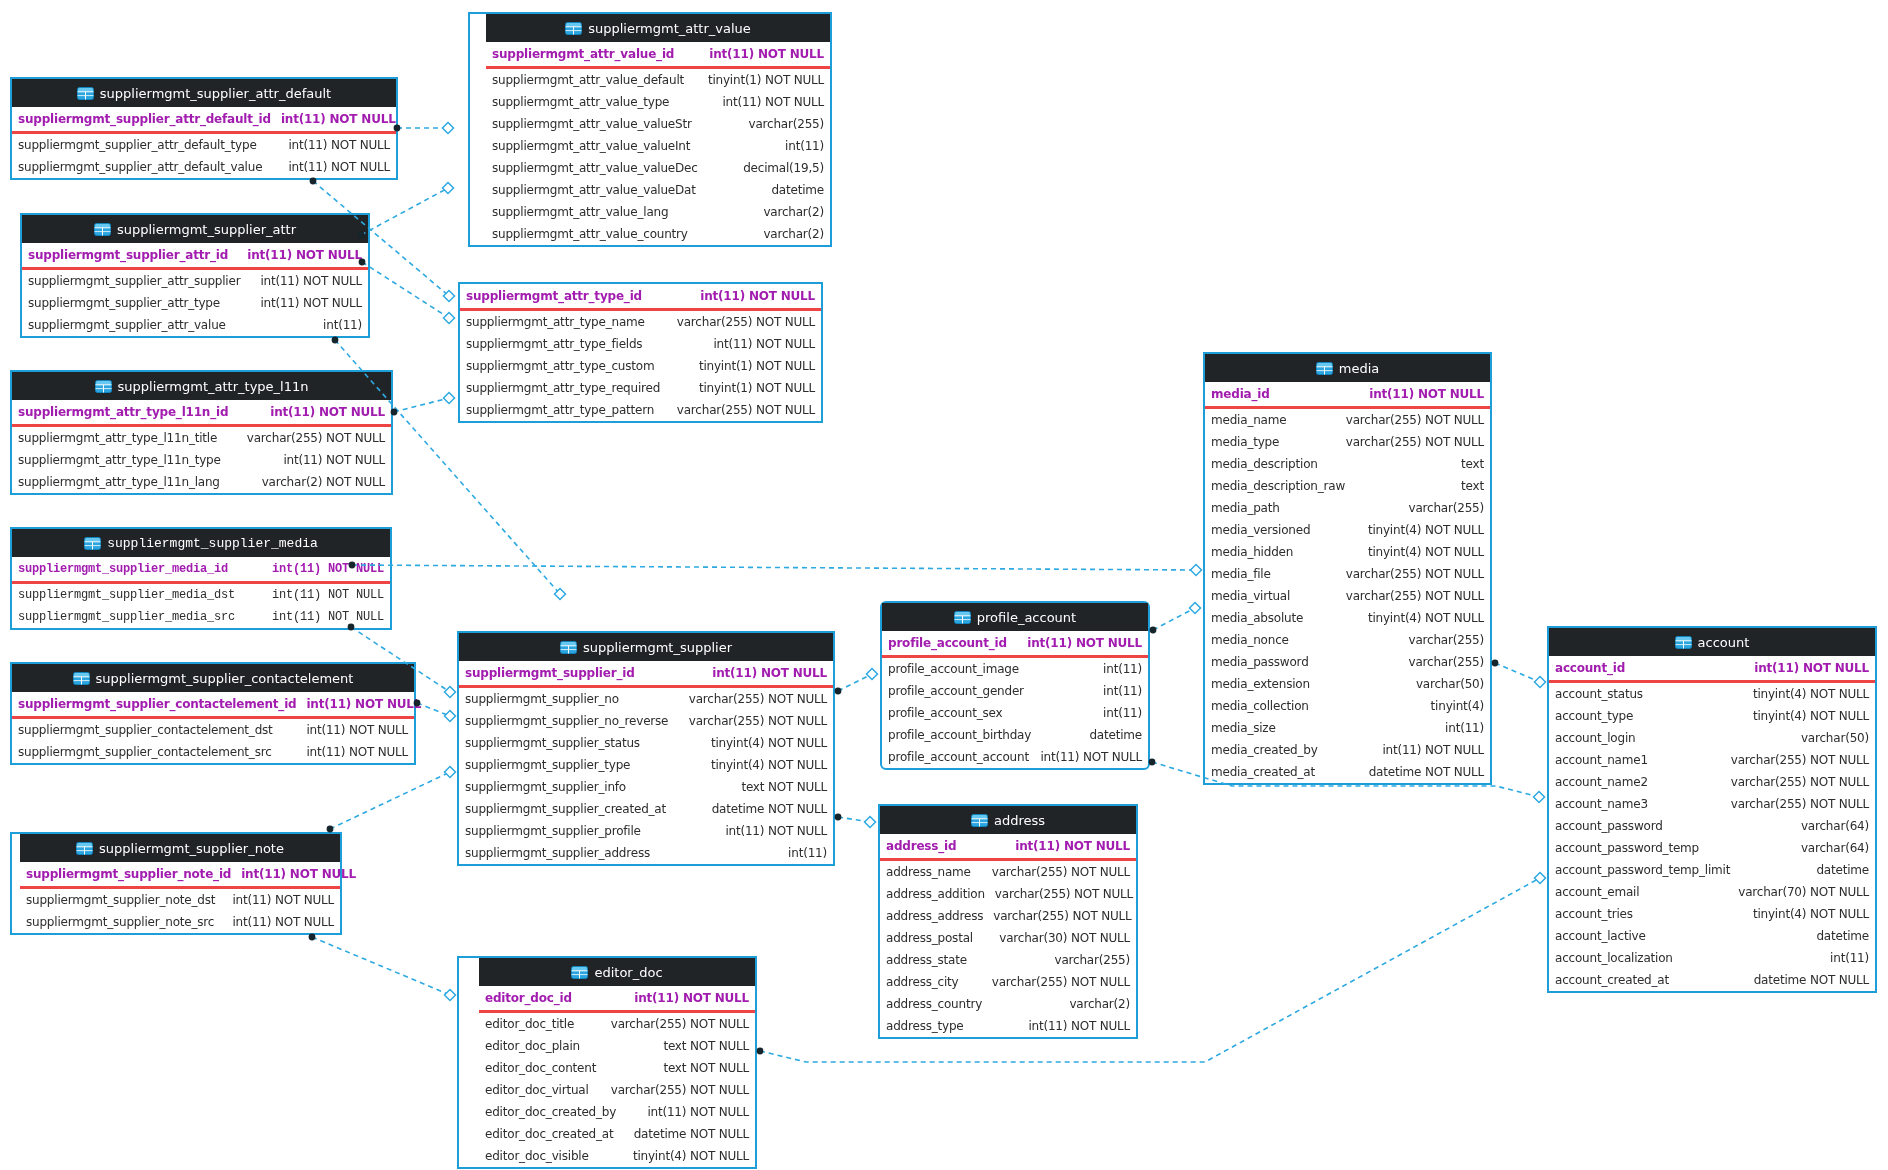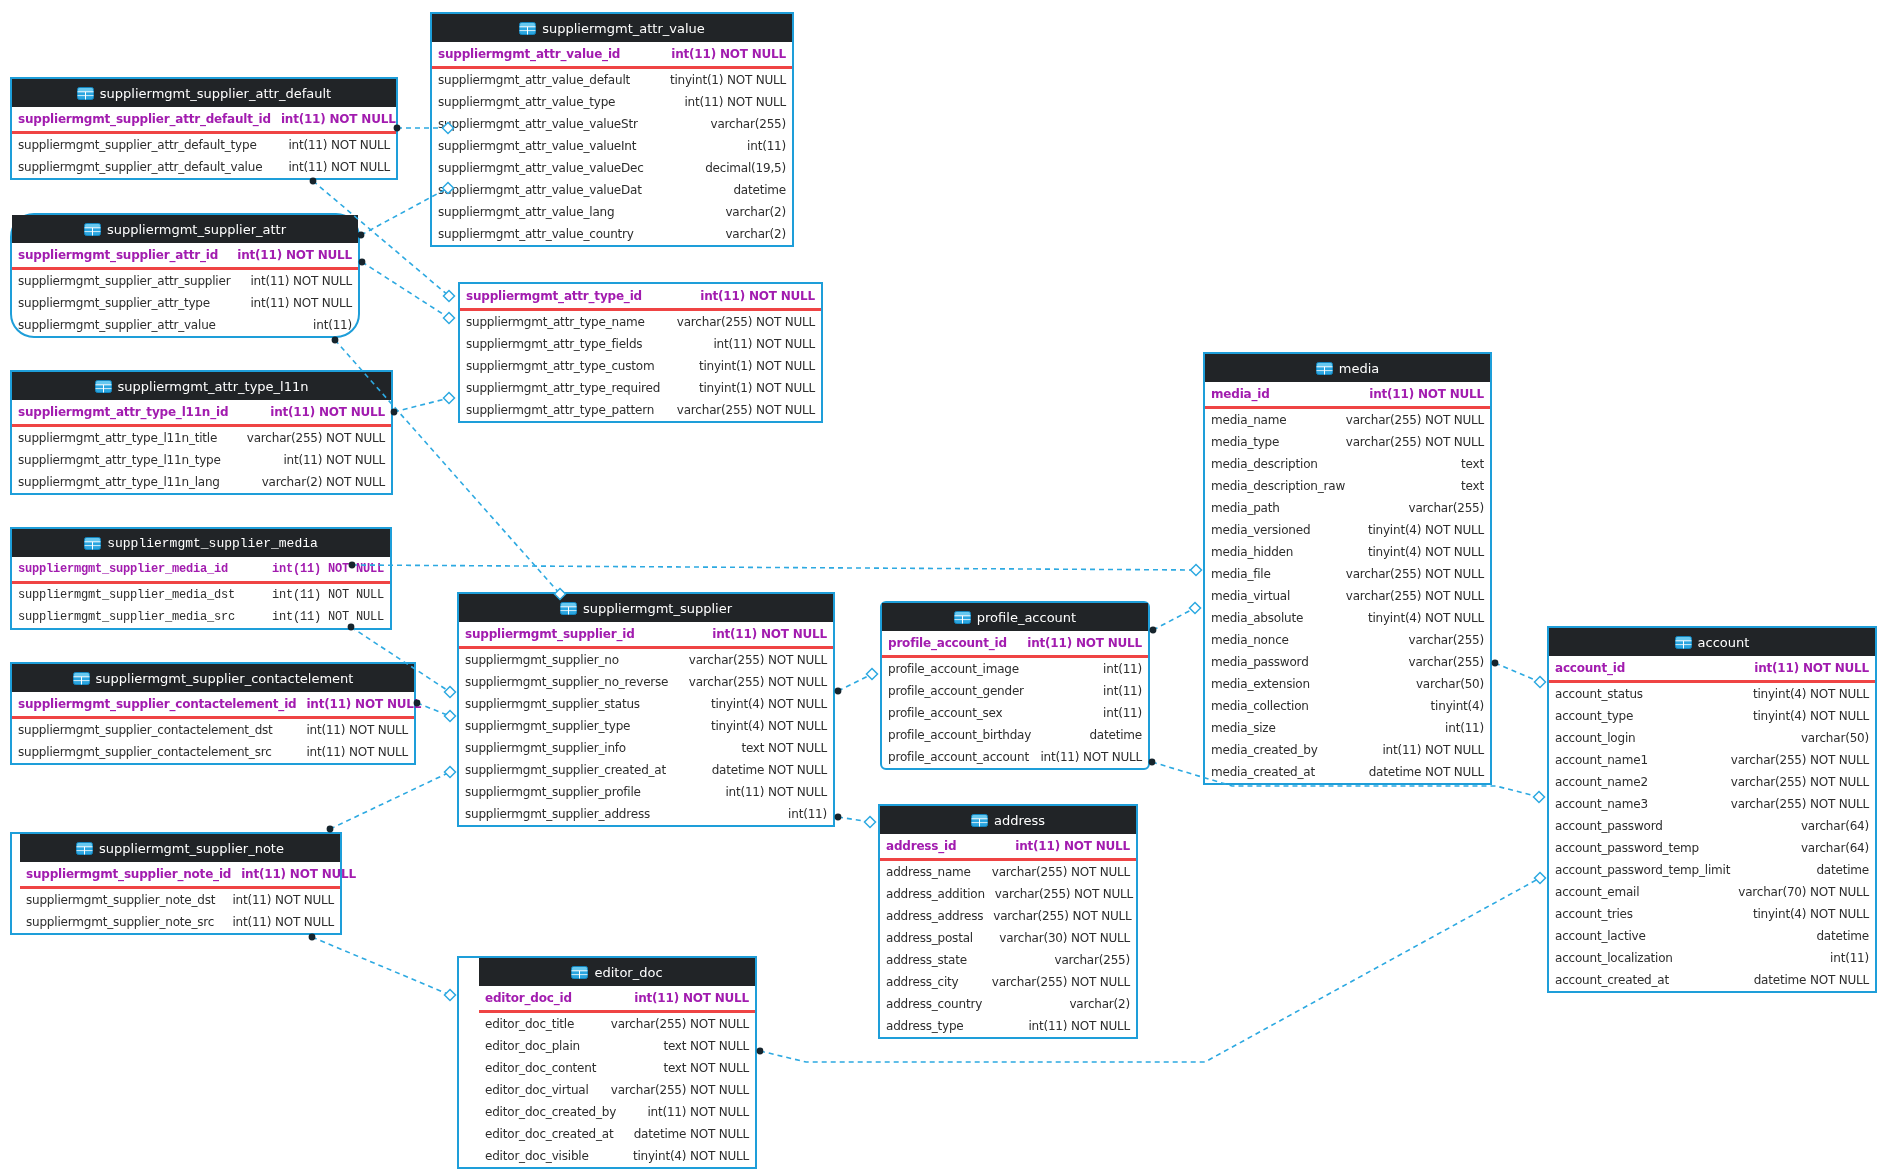--- a/index.html
+++ b/index.html
@@ -40,21 +40,21 @@
       </div>
       <div class="row">
         <span class="cname">suppliermgmt_supplier_attr_default_type</span>
         <span class="ctype">int(11) NOT NULL</span>
       </div>
       <div class="row">
         <span class="cname">suppliermgmt_supplier_attr_default_value</span>
         <span class="ctype">int(11) NOT NULL</span>
       </div>
     </div>
-    <div class="tbl" style="left: 10px; top: 213px; width: 350px; border-radius: 24px;">
+    <div class="tbl" style="left: 20px; top: 213px; width: 350px;">
       <div class="hd">
         <svg width="17" height="13" viewBox="0 0 17 13">
           <rect x="0.5" y="0.5" width="16" height="12" rx="2" fill="#2aa5e0" stroke="#1284bd"></rect>
           <rect x="1" y="1" width="15" height="3.6" rx="1.5" fill="#66c8f0"></rect>
           <line x1="0.5" y1="4.8" x2="16.5" y2="4.8" stroke="#ffffff" stroke-width="1"></line>
           <line x1="8.5" y1="4.8" x2="8.5" y2="12.5" stroke="#ffffff" stroke-width="1"></line>
           <line x1="0.5" y1="8.6" x2="16.5" y2="8.6" stroke="#ffffff" stroke-width="0.8"></line>
         </svg>
         <span>suppliermgmt_supplier_attr</span>
       </div>
@@ -168,21 +168,21 @@
       </div>
       <div class="row">
         <span class="cname">suppliermgmt_supplier_note_dst</span>
         <span class="ctype">int(11) NOT NULL</span>
       </div>
       <div class="row">
         <span class="cname">suppliermgmt_supplier_note_src</span>
         <span class="ctype">int(11) NOT NULL</span>
       </div>
     </div>
-    <div class="tbl" style="left: 430px; top: 12px; width: 364px;">
+    <div class="tbl" style="left: 468px; top: 12px; width: 364px; padding-left: 16px;">
       <div class="hd">
         <svg width="17" height="13" viewBox="0 0 17 13">
           <rect x="0.5" y="0.5" width="16" height="12" rx="2" fill="#2aa5e0" stroke="#1284bd"></rect>
           <rect x="1" y="1" width="15" height="3.6" rx="1.5" fill="#66c8f0"></rect>
           <line x1="0.5" y1="4.8" x2="16.5" y2="4.8" stroke="#ffffff" stroke-width="1"></line>
           <line x1="8.5" y1="4.8" x2="8.5" y2="12.5" stroke="#ffffff" stroke-width="1"></line>
           <line x1="0.5" y1="8.6" x2="16.5" y2="8.6" stroke="#ffffff" stroke-width="0.8"></line>
         </svg>
         <span>suppliermgmt_attr_value</span>
       </div>
@@ -242,21 +242,21 @@
       </div>
       <div class="row">
         <span class="cname">suppliermgmt_attr_type_required</span>
         <span class="ctype">tinyint(1) NOT NULL</span>
       </div>
       <div class="row">
         <span class="cname">suppliermgmt_attr_type_pattern</span>
         <span class="ctype">varchar(255) NOT NULL</span>
       </div>
     </div>
-    <div class="tbl" style="left: 457px; top: 592px; width: 378px;">
+    <div class="tbl" style="left: 457px; top: 631px; width: 378px;">
       <div class="hd">
         <svg width="17" height="13" viewBox="0 0 17 13">
           <rect x="0.5" y="0.5" width="16" height="12" rx="2" fill="#2aa5e0" stroke="#1284bd"></rect>
           <rect x="1" y="1" width="15" height="3.6" rx="1.5" fill="#66c8f0"></rect>
           <line x1="0.5" y1="4.8" x2="16.5" y2="4.8" stroke="#ffffff" stroke-width="1"></line>
           <line x1="8.5" y1="4.8" x2="8.5" y2="12.5" stroke="#ffffff" stroke-width="1"></line>
           <line x1="0.5" y1="8.6" x2="16.5" y2="8.6" stroke="#ffffff" stroke-width="0.8"></line>
         </svg>
         <span>suppliermgmt_supplier</span>
       </div>

